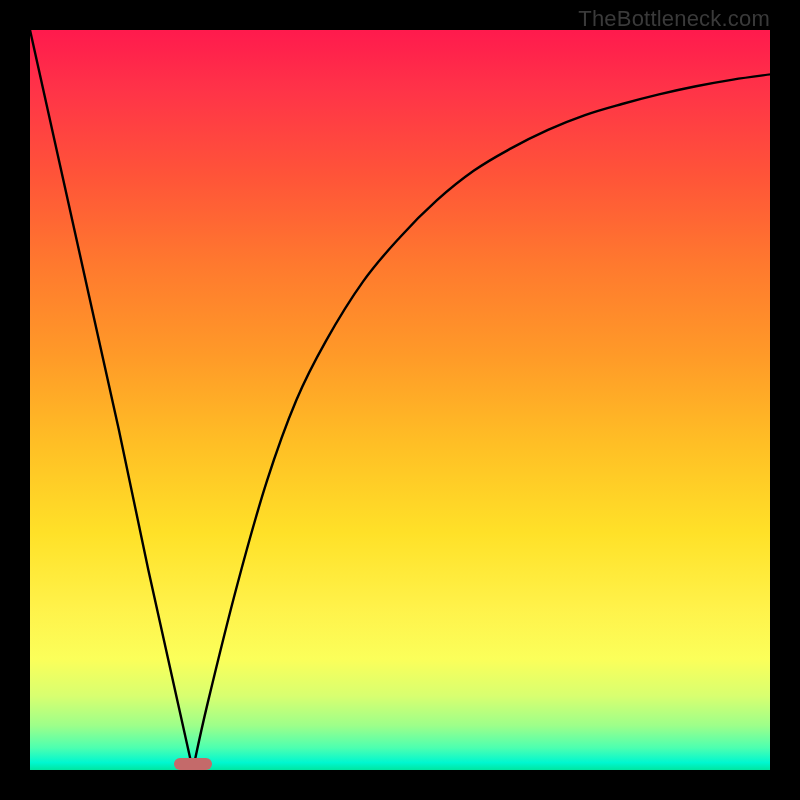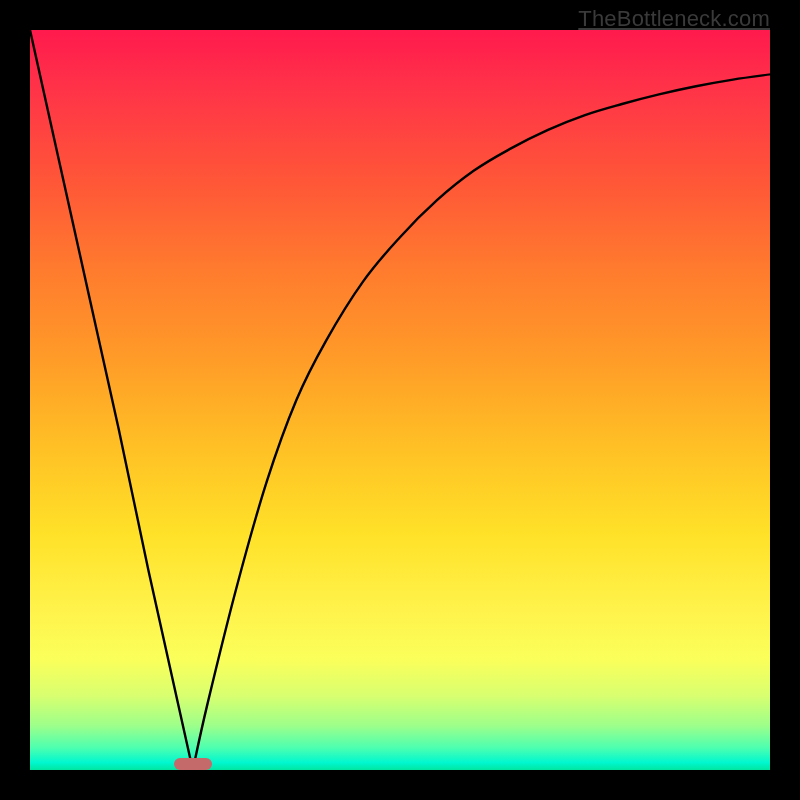--- a/index.html
+++ b/index.html
@@ -41,21 +41,20 @@
     );
   }
   .attribution {
     position: absolute;
     top: 6px;
     right: 30px;
     color: #3a3a3a;
     font-size: 22px;
     font-weight: 500;
     letter-spacing: 0.2px;
-    text-decoration: underline;
   }
   svg.curve {
     position: absolute;
     left: 0;
     top: 0;
     width: 740px;
     height: 740px;
   }
   .optimal-marker {
     position: absolute;

